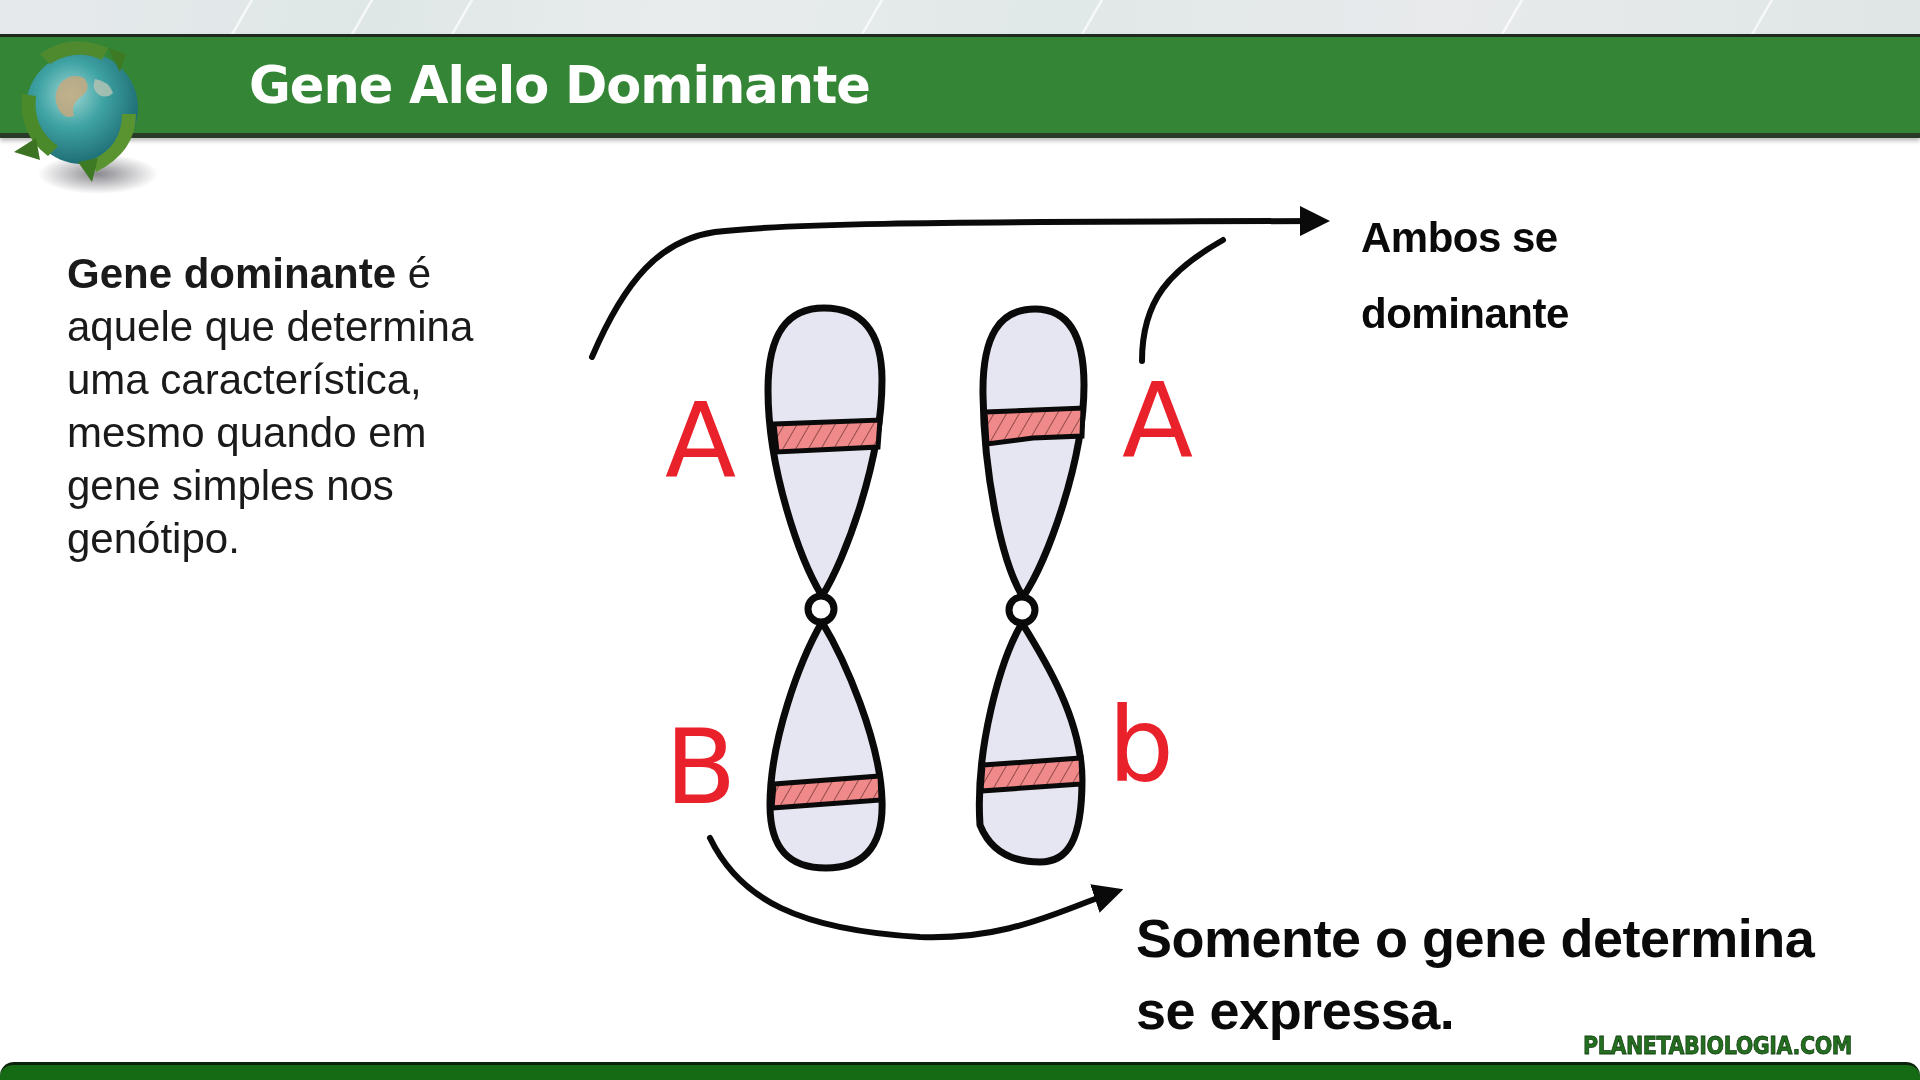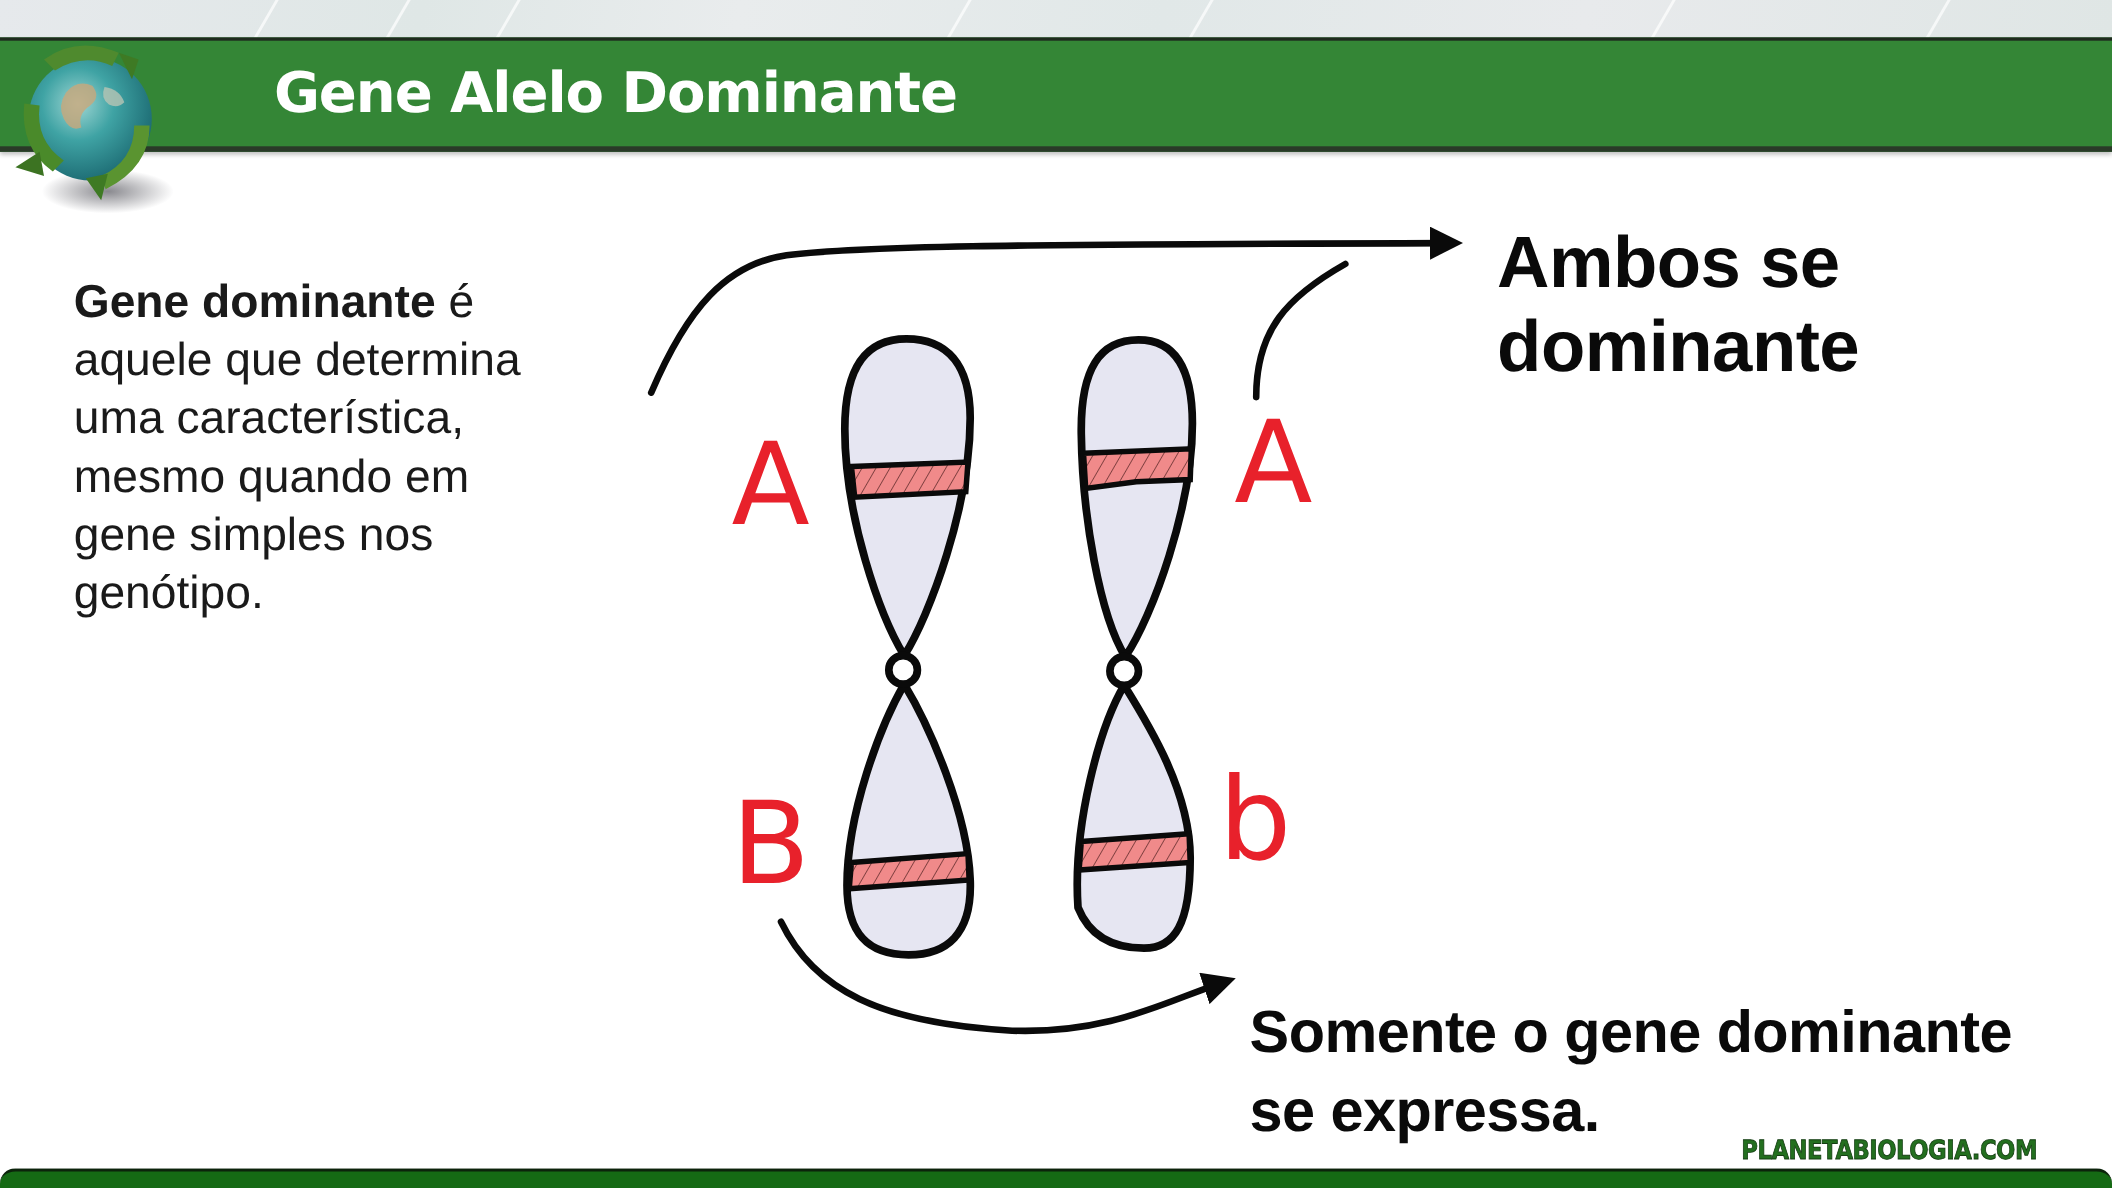--- a/index.html
+++ b/index.html
@@ -35,21 +35,21 @@
       position: absolute; left: 67px; top: 247px; width: 480px;
       font-family: "Liberation Sans", sans-serif; font-size: 42px; line-height: 53px;
       color: #1a1a1a;
     }
     .definition b { font-weight: bold; }
     .diagram { position: absolute; left: 0; top: 0; width: 1920px; height: 1080px; }
     .callout {
       position: absolute; font-family: "Liberation Sans", sans-serif; font-weight: bold;
       color: #0a0a0a; white-space: nowrap; letter-spacing: -0.5px;
     }
-    .callout-top { left: 1361px; top: 200px; font-size: 66px; line-height: 76px; }
+    .callout-top { left: 1361px; top: 200px; font-size: 42px; line-height: 76px; }
     .callout-bottom { left: 1136px; top: 902px; font-size: 54px; line-height: 72px; }
     .footer-bar {
       position: absolute; left: 0; top: 1062px; width: 1920px; height: 30px;
       background: #156a14; border-top: 3px solid #0c230b;
       border-radius: 14px 14px 0 0; box-sizing: border-box;
     }
     .watermark {
       position: absolute; left: 1583px; top: 1031px; width: 320px; height: 30px;
       font-family: "DejaVu Sans", sans-serif; font-weight: bold; font-size: 24px;
       line-height: 30px; color: #236f1f; letter-spacing: -0.5px;
@@ -147,18 +147,18 @@
 <div class="allele" style="left:665px; top:385px;">A</div>
 <div class="allele" style="left:1122px; top:365px;">A</div>
 <div class="allele" style="left:665px; top:712px;">B</div>
 <div class="allele" style="left:1108px; top:690px;">b</div>
 
 <div class="callout callout-top">
   <div>Ambos se</div>
   <div>dominante</div>
 </div>
 <div class="callout callout-bottom">
-  <div>Somente o gene dominante</div>
+  <div>Somente o gene determina</div>
   <div>se expressa.</div>
 </div>
 
 <div class="watermark">PLANETABIOLOGIA.COM</div>
 <div class="footer-bar"></div>
 
 </body></html>

